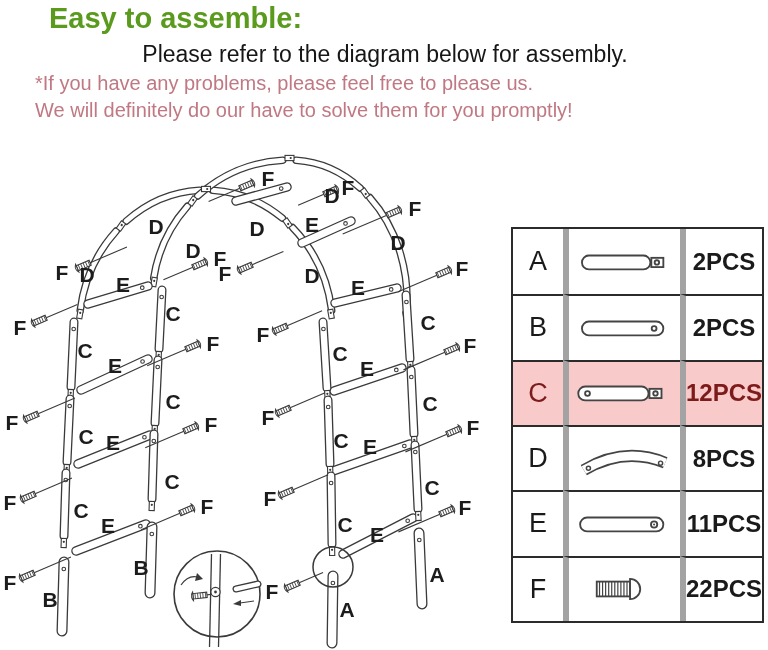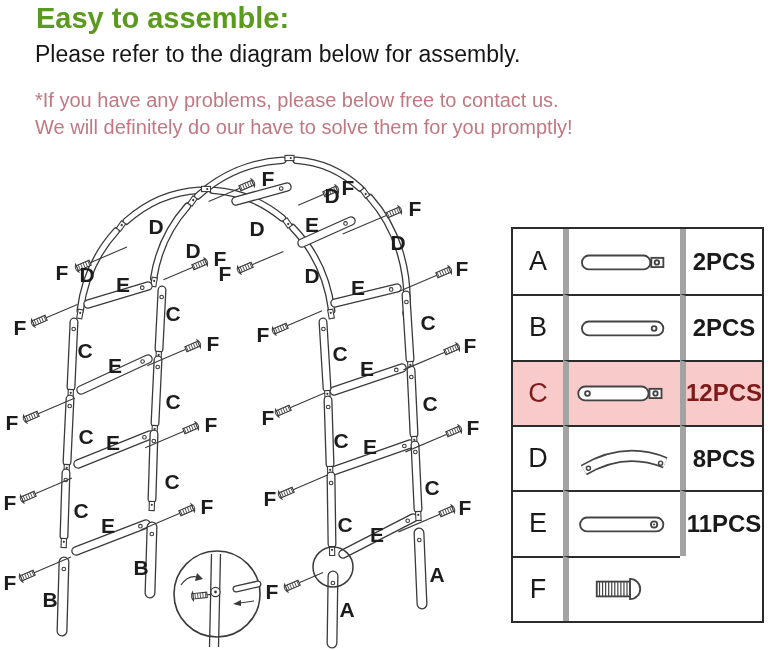--- a/index.html
+++ b/index.html
@@ -1,22 +1,22 @@
 <!DOCTYPE html>
 <html><head>
 <meta charset="utf-8">
 <style>
   html,body{margin:0;padding:0;}
   body{
     width:768px;height:650px;background:#ffffff;position:relative;overflow:hidden;
     font-family:"Liberation Sans",sans-serif;
   }
   .header{position:absolute;left:35px;top:2px;width:700px;}
-  .title{font-size:29px;font-weight:700;letter-spacing:0;margin:0 0 6px 1px;}
-  .subtitle{font-size:23px;color:#161616;margin:0 0 21px 0;}
+  .title{font-size:29px;font-weight:700;letter-spacing:0;margin:0 0 6px 14px;}
+  .subtitle{font-size:23px;color:#161616;margin:0 0 4px 0;text-align:center;}
   .note{font-size:20px;margin:0 0 4px 0;}
   #diagram{position:absolute;left:0;top:150px;width:510px;height:500px;}
   #parts-table{
     position:absolute;left:511px;top:227px;width:253px;height:396px;
     display:grid;grid-template-columns:50px 1fr 82px;grid-template-rows:repeat(6,1fr);
     border:2px solid #2b2b2b;box-sizing:border-box;background:#fff;
   }
   .pcell{display:flex;align-items:center;justify-content:center;
     border-top:2px solid #2b2b2b;border-left:6px solid #a3a3a3;overflow:hidden;}
   .pcell.no-top{border-top:none;}
@@ -24,21 +24,21 @@
   .letter-cell{font-size:27px;font-weight:500;color:#1a1a1a;}
   .qty-cell{font-size:24px;font-weight:700;color:#1a1a1a;letter-spacing:0;}
   svg text{font-family:"Liberation Sans",sans-serif;}
 </style>
 </head>
 <body>
 
 <div class="header">
   <div class="title" style="color: rgb(90, 155, 30);">Easy to assemble:</div>
   <div class="subtitle">Please refer to the diagram below for assembly.</div>
-  <div class="note" style="color: rgb(192, 120, 131);">*If you have any problems, please below free to contact us.</div>
+  <div class="note" style="color: rgb(192, 120, 131);">*If you have any problems, please feel free to please us.</div>
   <div class="note" style="color: rgb(192, 120, 131);">We will definitely do our have to solve them for you promptly!</div>
 </div>
 
 <svg id="diagram" viewBox="0 150 510 500">
   <g id="art">
       <path d="M80.2 310.5 A127 140 0 0 1 116.2 231" fill="none" stroke="#3a3a3a" stroke-width="7.5" stroke-linecap="round"></path>
       <path d="M80.2 310.5 A127 140 0 0 1 116.2 231" fill="none" stroke="#fff" stroke-width="4.9" stroke-linecap="round"></path>
       <path d="M126.1 221.2 A127 140 0 0 1 199.4 190.2" fill="none" stroke="#3a3a3a" stroke-width="7.5" stroke-linecap="round"></path>
       <path d="M126.1 221.2 A127 140 0 0 1 199.4 190.2" fill="none" stroke="#fff" stroke-width="4.9" stroke-linecap="round"></path>
       <path d="M212.6 190.2 A127 140 0 0 1 282.4 218.2" fill="none" stroke="#3a3a3a" stroke-width="7.5" stroke-linecap="round"></path>
@@ -580,13 +580,14 @@
           <line x1="46.2" y1="23" x2="46.2" y2="39"></line>
           <line x1="49.5" y1="23" x2="49.5" y2="39"></line>
           <line x1="52.8" y1="23" x2="52.8" y2="39"></line>
           <line x1="56.099999999999994" y1="23" x2="56.099999999999994" y2="39"></line>
           <line x1="59.4" y1="23" x2="59.4" y2="39"></line>
           <line x1="62.7" y1="23" x2="62.7" y2="39"></line>
         </g>
         <path d="M66,20 A11,11 0 0 1 66,42 Z" fill="#fff" stroke="#444" stroke-width="2"></path>
       </svg>
     </div>
+    <div class="pcell qty-cell">22PCS</div>
   </div>
 
 </body></html>

